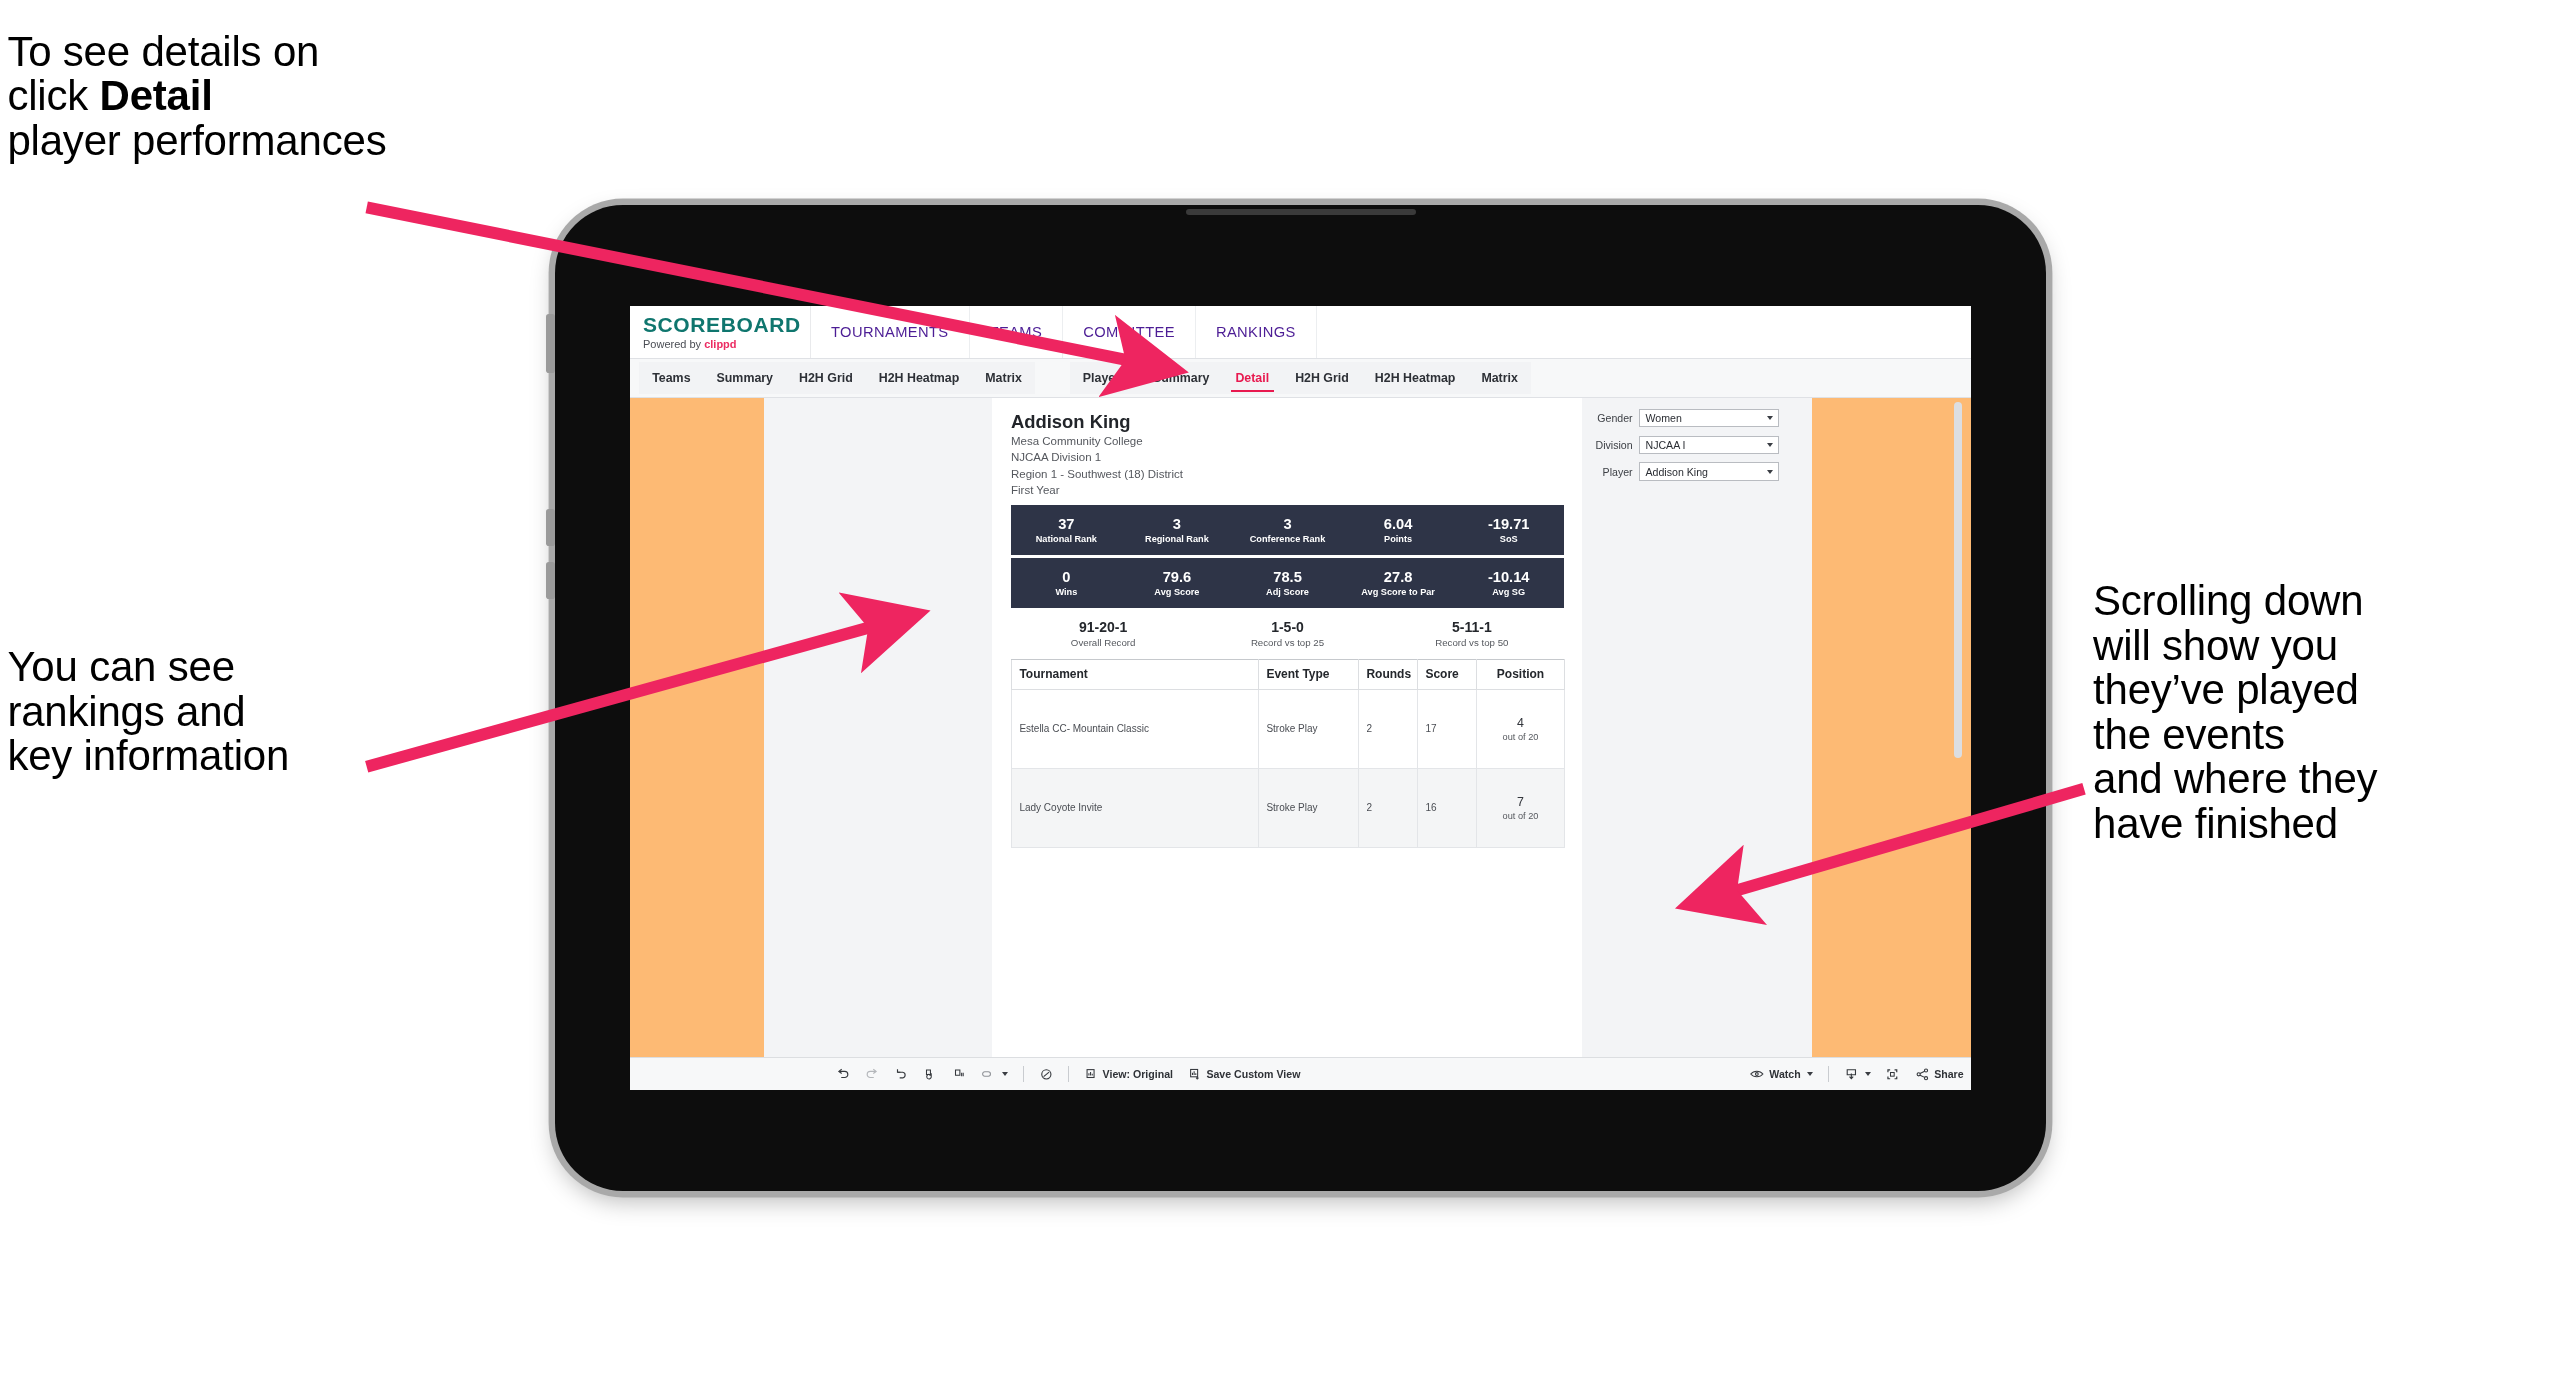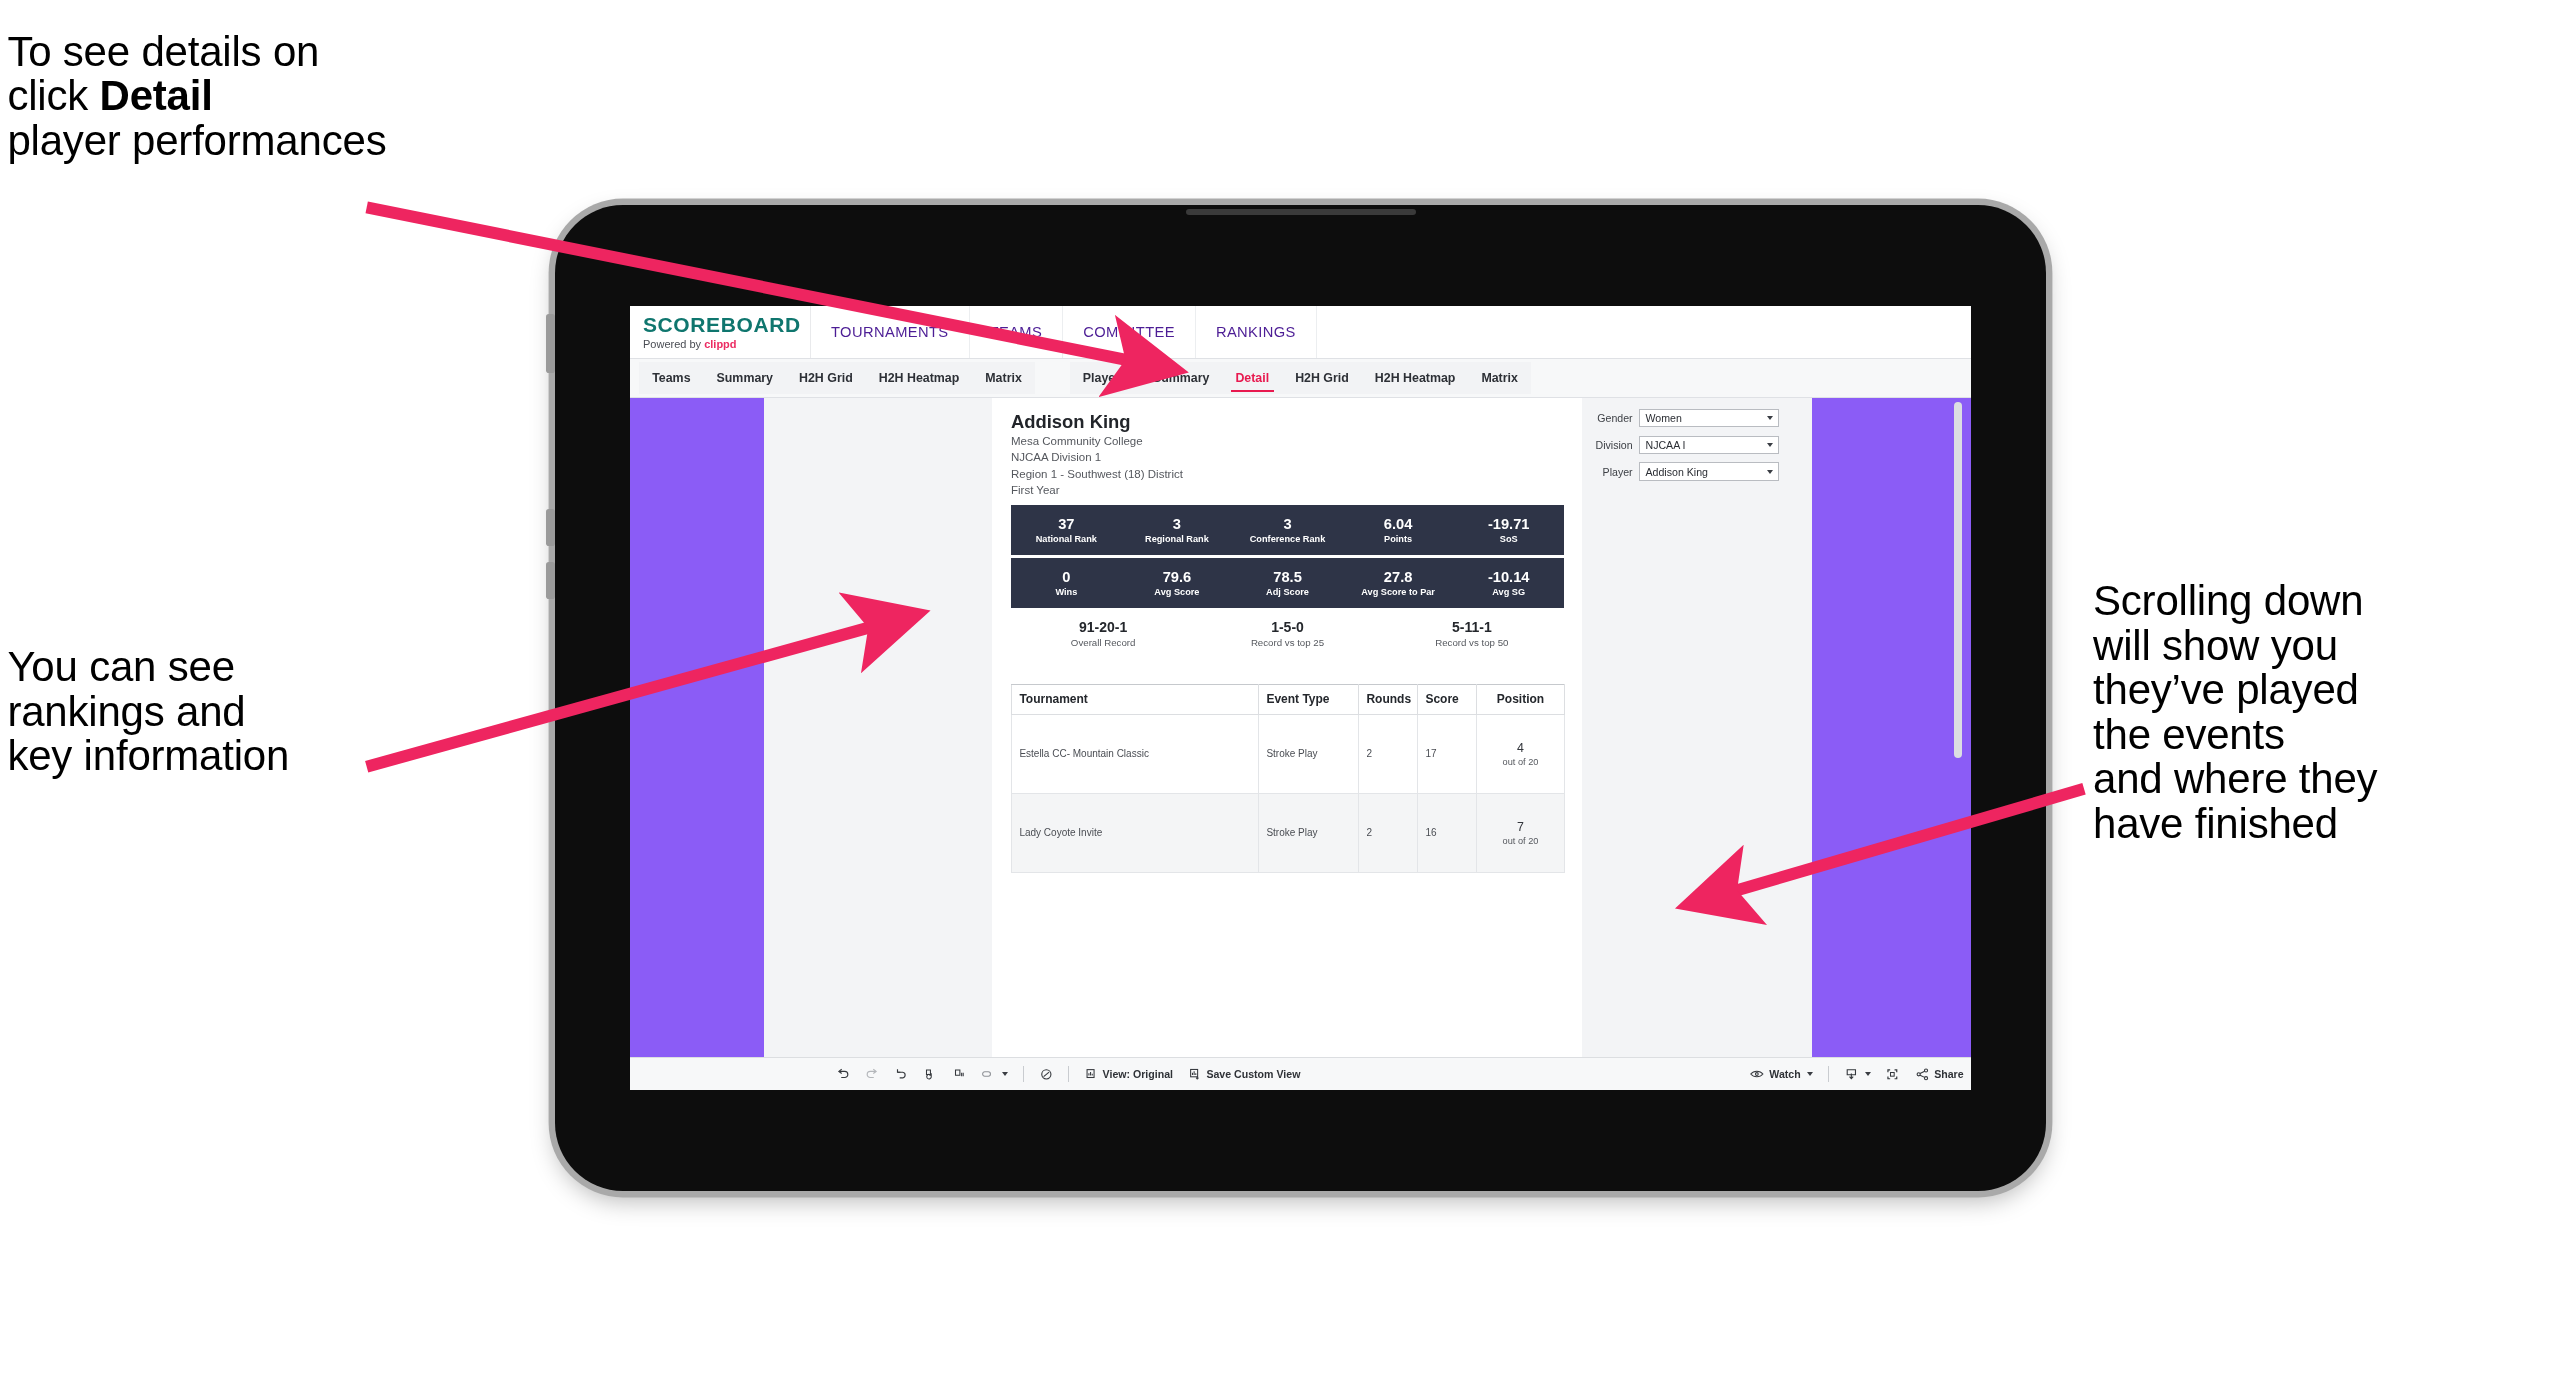--- a/index.html
+++ b/index.html
@@ -109,21 +109,21 @@
   .tab.active::after {
     content: ""; position: absolute;
     left: 8.3px; right: 8.3px; bottom: 1.8px;
     height: 2.3px; background: #e8194f;
   }
 
   
   #canvas {
     position: relative;
     height: calc(784px - 53px - 39px - 33px);
-    background: #8b5cf6;
+    background: #fdba74;
     overflow: hidden;
   }
   #sheet {
     position: absolute;
     left: 134px; top: 0;
     width: 1048px; height: 100%;
     background: #f3f4f6;
   }
   #whitecard {
     position: absolute;
@@ -179,21 +179,21 @@
   #record-row {
     position: absolute; left: 247px; top: 221px; width: 553px;
     display: flex; align-items: flex-start;
   }
   .rec { flex: 1; text-align: center; }
   .rec-val { font-size: 14px; font-weight: 700; color: #24272c; line-height: 1.2; }
   .rec-lab { font-size: 9.7px; color: #55585e; margin-top: 0.9px; }
 
   
   #events-table {
-    position: absolute; left: 247px; top: 286px; width: 553px;
+    position: absolute; left: 247px; top: 261px; width: 553px;
     border-collapse: collapse;
     table-layout: fixed;
     padding-left: 48px;
   }
   #events-table th {
     font-size: 12px; font-weight: 600; color: #24272c;
     text-align: left; padding: 7.4px 7.4px;
     border: 0.9px solid #dcdee1; border-top: 0.9px solid #c6c9cd;
     background: #ffffff;
     vertical-align: middle;

